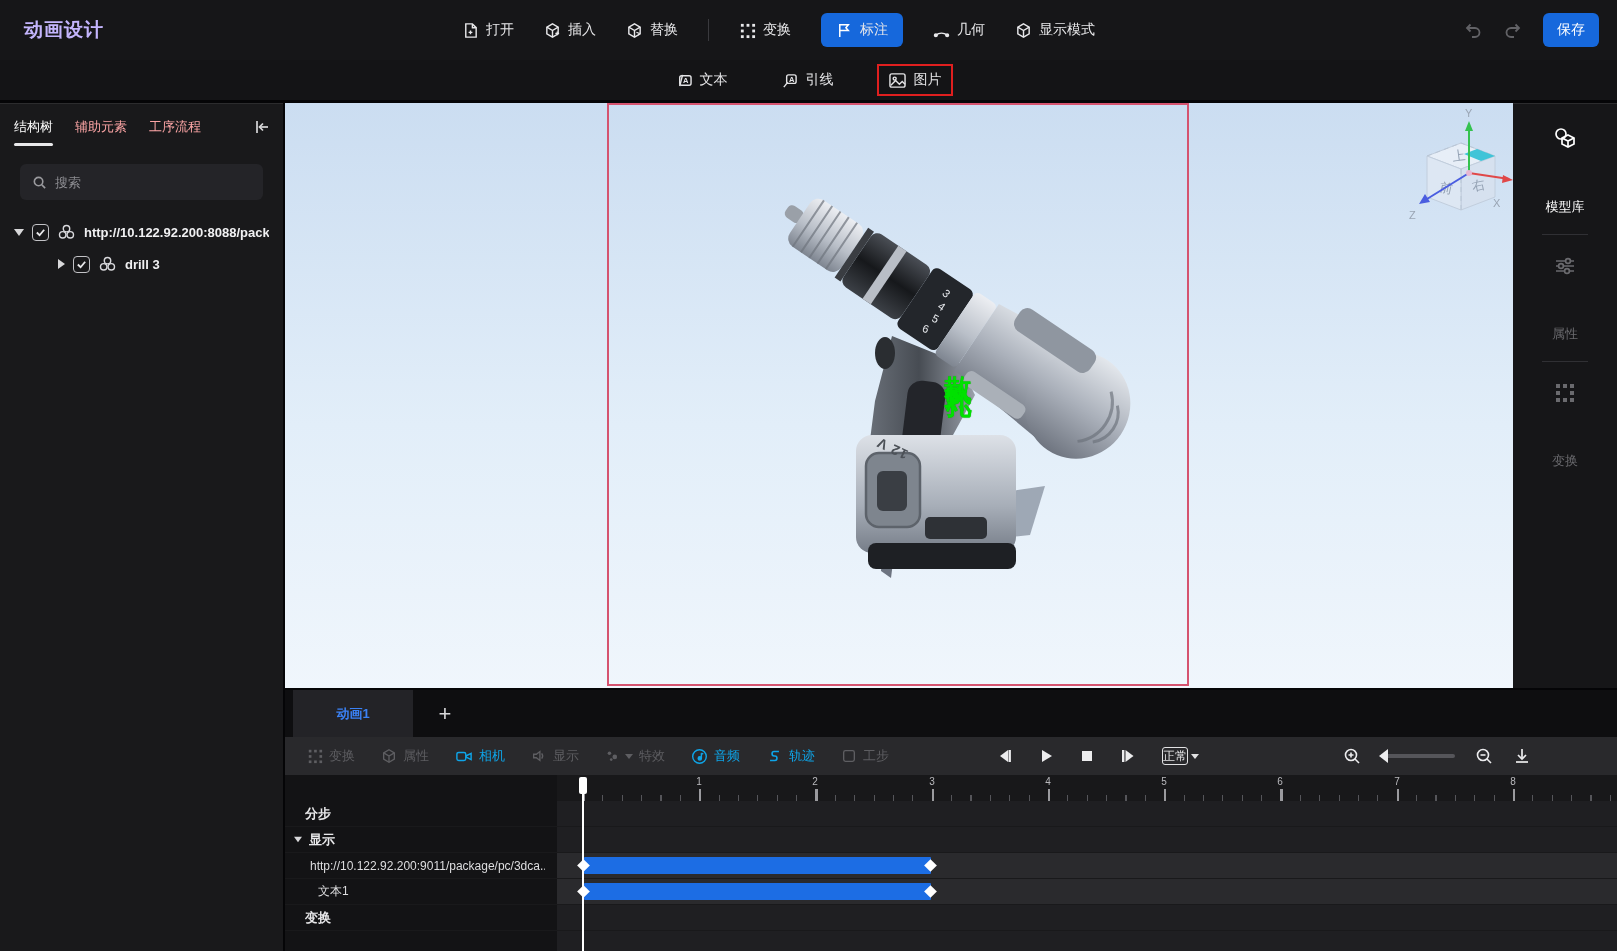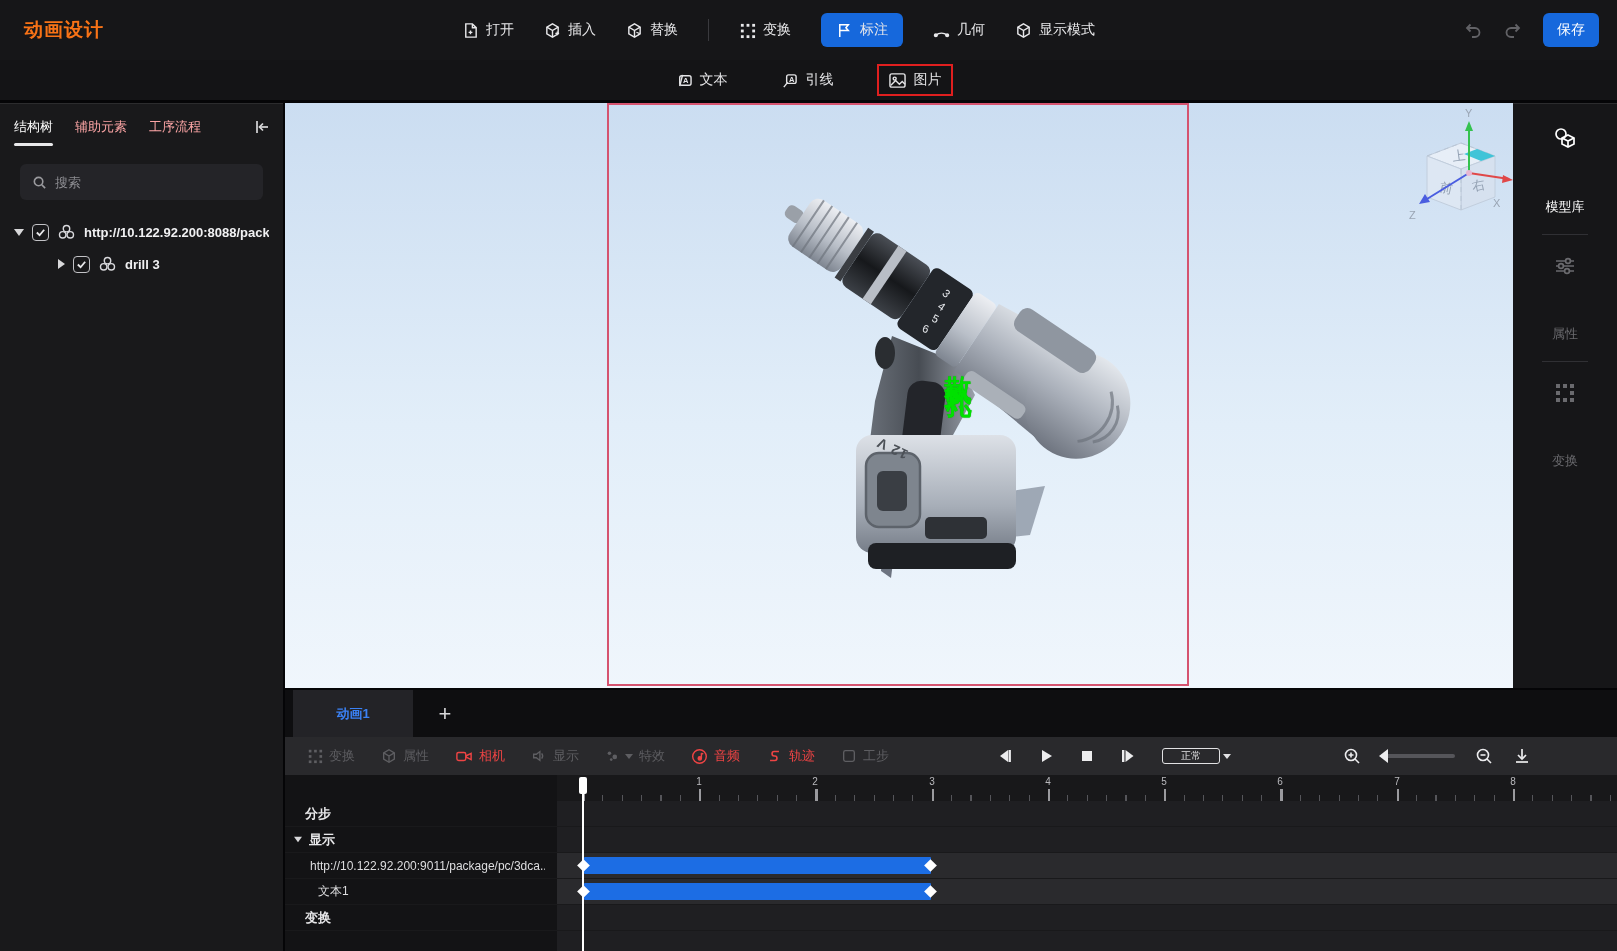--- a/index.html
+++ b/index.html
@@ -2,21 +2,21 @@
 <html><head>
 <meta charset="utf-8">
 <style>
   * { margin:0; padding:0; box-sizing:border-box; }
   html,body { width:1617px; height:951px; background:#050507; font-family:"Liberation Sans","DejaVu Sans",sans-serif; overflow:hidden; }
   .abs { position:absolute; }
   svg { display:block; }
 
   
   .topbar { position:absolute; left:0; top:0; width:1617px; height:60px; background:#161618; }
-  .app-title { position:absolute; left:24px; top:0; height:60px; display:flex; align-items:center; color:#f97316; font-size:19px; font-weight:bold; letter-spacing:1px; }
+  .app-title { position:absolute; left:24px; top:0; height:60px; display:flex; align-items:center; color:#c4b5fd; font-size:19px; font-weight:bold; letter-spacing:1px; }
   .topbar-center { position:absolute; left:462px; top:0; height:60px; display:flex; align-items:center; gap:30px; }
   .tb-item { display:flex; align-items:center; gap:7px; color:#e8e8ea; font-size:14px; cursor:pointer; }
   .tb-item svg { color:#e8e8ea; }
   .tb-item.active { background:#1668dc; border-radius:6px; padding:8px 15px; }
   .tb-divider { width:1px; height:22px; background:#3a3a3e; }
   .topbar-right { position:absolute; right:18px; top:0; height:60px; display:flex; align-items:center; gap:20px; }
   .hist-btn { color:#626266; }
   .save-btn { background:#1668dc; color:#fff; font-size:14px; border:none; border-radius:6px; padding:8px 14px; cursor:pointer; }
 
   
@@ -58,27 +58,27 @@
   .rp-div { width:46px; height:1px; background:#303034; margin:12px 0; }
 
   
   .timeline { position:absolute; left:285px; top:690px; width:1332px; height:261px; background:#19191b; }
   .tl-tabstrip { position:absolute; left:0; top:0; width:1332px; height:47px; background:#0e0e10; }
   .tl-tab { position:absolute; left:8px; top:0; width:120px; height:47px; background:#232327; color:#3b82f6; font-size:13px; font-weight:bold; display:flex; align-items:center; justify-content:center; cursor:pointer; }
   .tl-addtab { position:absolute; left:146px; top:10px; width:28px; height:28px; color:#d8d8da; font-size:22px; display:flex; align-items:center; justify-content:center; cursor:pointer; }
   .tl-toolbar { position:absolute; left:0; top:47px; width:1332px; height:38px; background:#29292c; }
   .tl-tools-left { position:absolute; left:22px; top:0; height:38px; display:flex; align-items:center; gap:26px; }
   .tl-btn { display:flex; align-items:center; gap:6px; font-size:13px; cursor:pointer; }
-  .tl-btn.on { color:#ef4444; }
+  .tl-btn.on { color:#0ea5e9; }
   .tl-btn.off { color:#5e5e62; }
   .fx-caret { width:0;height:0;border-left:4px solid transparent;border-right:4px solid transparent;border-top:5px solid currentColor; margin-left:-2px;}
   .tl-playback { position:absolute; left:712px; top:0; height:38px; display:flex; align-items:center; gap:26px; color:#ececee; }
   .pb-btn { cursor:pointer; display:flex; align-items:center; }
   .speed-chip { display:flex; align-items:center; gap:3px; cursor:pointer; }
-  .speed-box { border:1.4px solid #e2e2e4; border-radius:3px; font-size:10px; color:#e2e2e4; padding:2px 18px; line-height:1; }
+  .speed-box { border:1.4px solid #e2e2e4; border-radius:3px; font-size:12px; color:#e2e2e4; padding:2px 0; line-height:1; }
   .speed-caret { width:0;height:0;border-left:4px solid transparent;border-right:4px solid transparent;border-top:5px solid #e2e2e4; }
   .tl-tools-right { position:absolute; left:1058px; top:0; height:38px; display:flex; align-items:center; gap:20px; color:#ececee; }
   .zoom-slider { width:74px; height:4px; background:#55555a; border-radius:2px; position:relative; cursor:pointer; }
   .zoom-handle { position:absolute; left:-2px; top:-5px; width:0; height:0; border-top:7px solid transparent; border-bottom:7px solid transparent; border-right:9px solid #ececee; }
 
   .tl-ruler { position:absolute; left:272px; right:0; top:85px; height:26px; background:#18181a; }
   .tick-label { position:absolute; top:1px; width:24px; text-align:center; font-size:10px; color:#b9b9bd; }
   .ticks-minor { position:absolute; left:26px; right:0; bottom:0; height:6px;
      background:repeating-linear-gradient(90deg,#55555a 0,#55555a 1px,transparent 1px,transparent 19.375px); }
   .ticks-major { position:absolute; left:26px; right:0; bottom:0; height:12px;

